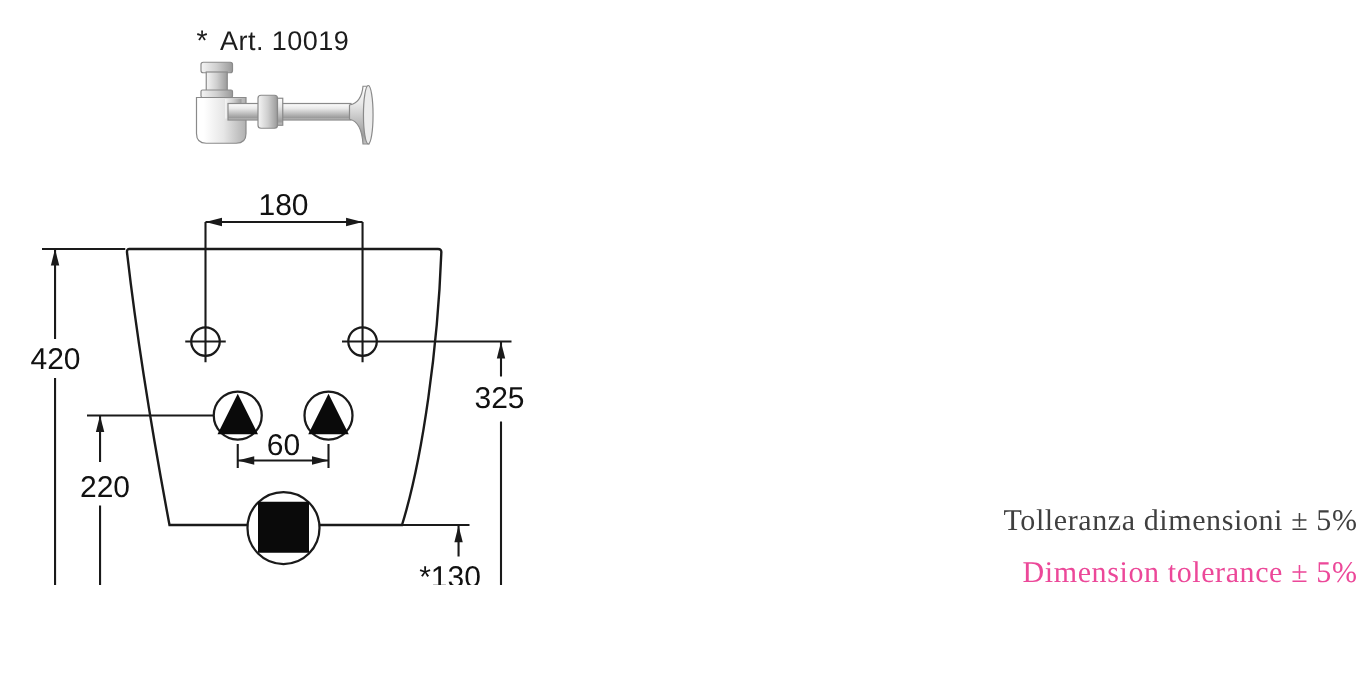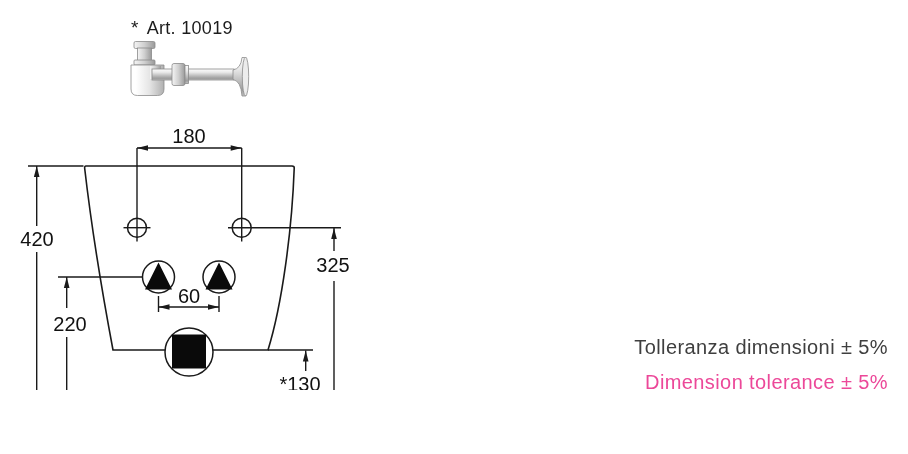--- a/index.html
+++ b/index.html
@@ -6,21 +6,21 @@
   .stage{
     position:relative;width:908px;height:390px;background:#ffffff;overflow:hidden;
     font-family:"Liberation Sans","DejaVu Sans",sans-serif;
   }
   .art-label{
     position:absolute;left:131px;top:17px;
     font-size:18px;color:#1c1c1c;letter-spacing:0.3px;white-space:nowrap;
   }
   .art-label .ast{font-size:19px;margin-right:8px;}
   .drawing-svg{position:absolute;left:0;top:0;}
-  .tol-line{position:absolute;right:20px;text-align:right;white-space:nowrap;letter-spacing:0.4px;}
+  .tol-line{position:absolute;right:3px;text-align:right;white-space:nowrap;letter-spacing:0.4px;font-family:Liberation Serif, serif;}
   .tol-it{top:336px;font-size:20px;color:#3f3f3f;}
   .tol-en{top:371px;font-size:20px;color:#ec4899;}
   
   .ln{stroke:#1a1a1a;stroke-width:1.4;fill:none;}
   .outline{stroke:#1a1a1a;stroke-width:1.6;fill:#ffffff;}
   .arrow{fill:#1a1a1a;stroke:none;}
   .dimtxt{font-family:"Liberation Sans","DejaVu Sans",sans-serif;font-size:20px;fill:#111;}
   .whitecirc{fill:#ffffff;stroke:#1a1a1a;stroke-width:1.5;}
   .blackfill{fill:#0a0a0a;stroke:none;}
   .metal{stroke:#8a8a8a;stroke-width:0.8;}

